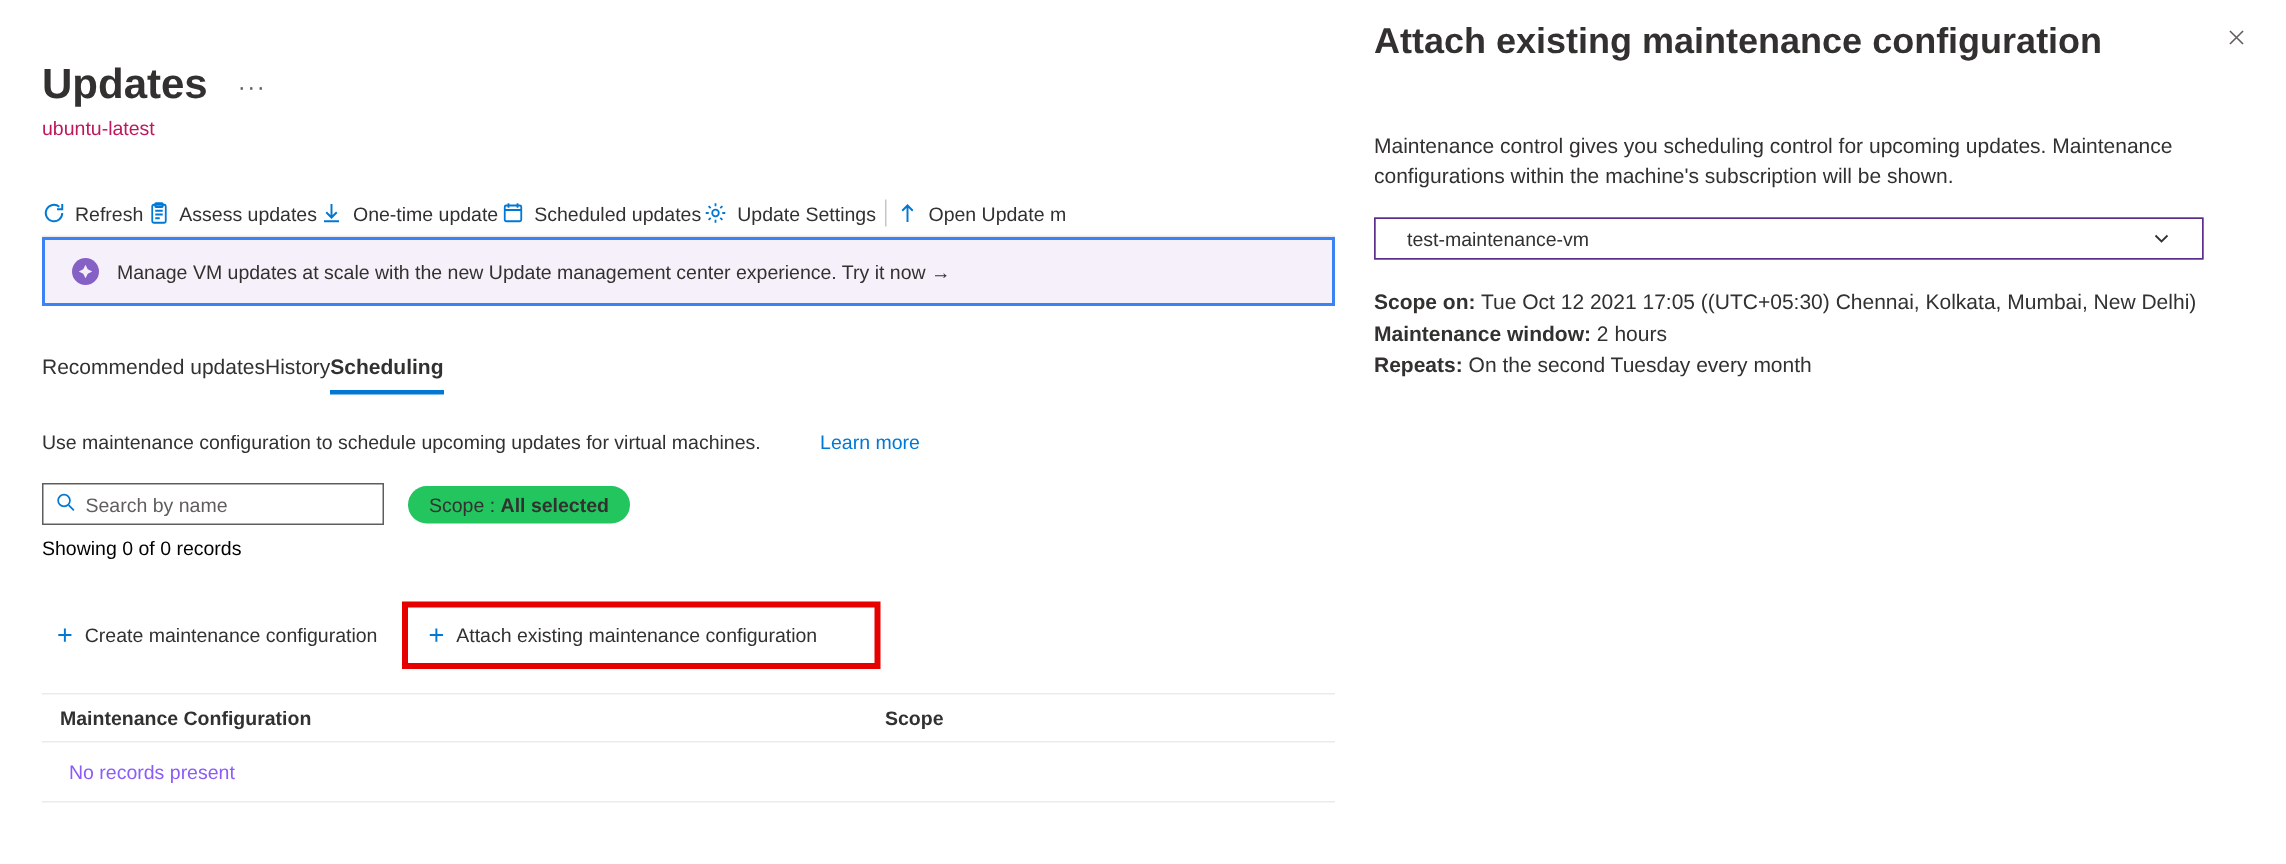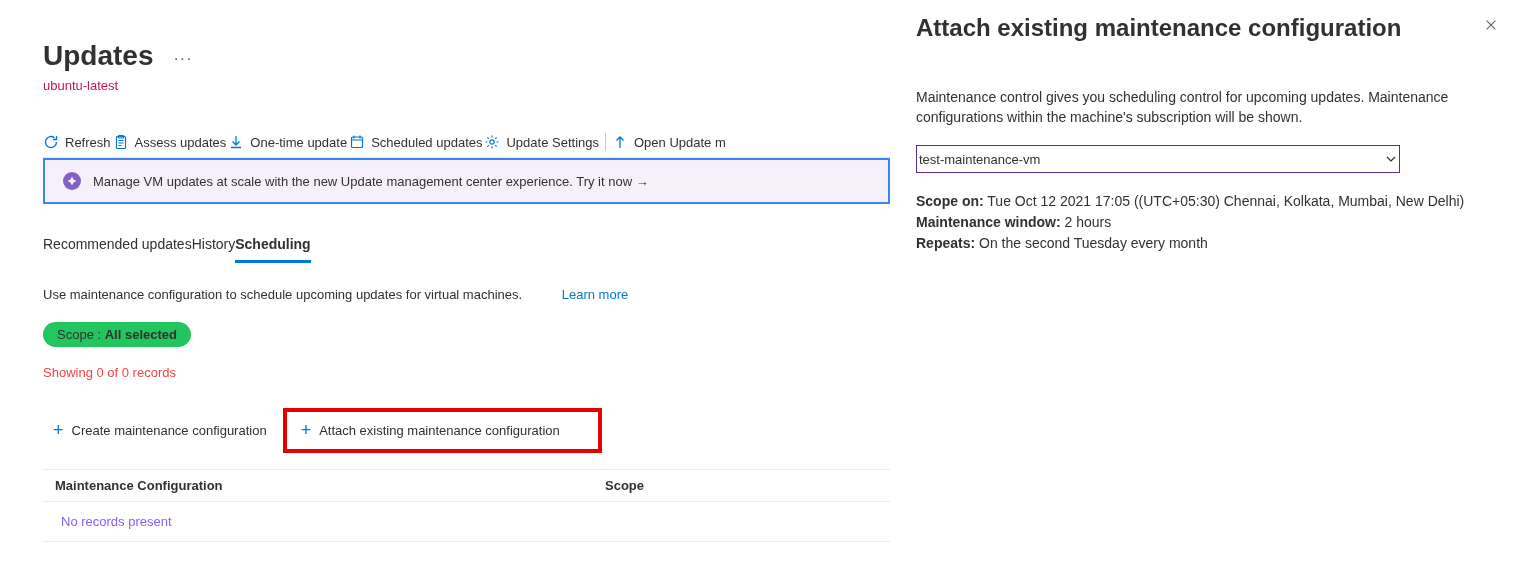--- a/index.html
+++ b/index.html
@@ -7,21 +7,21 @@
       font-family: "Segoe UI", -apple-system, BlinkMacSystemFont, sans-serif;
       font-size: 13px;
       color: #323130;
       background: #fff;
       width: 1524px;
       height: 576px;
       overflow: hidden;
       position: relative;
     }
     .main {
-      padding: 40px 0 0 43px;
+      padding: 40px 0 0 28px;
       width: 890px;
     }
     .page-title {
       font-size: 28px;
       font-weight: 600;
       color: #323130;
       display: inline-block;
     }
     .title-row { display: flex; align-items: center; gap: 20px; }
     .more-dots {
@@ -122,21 +122,21 @@
     }
     .search-box input::placeholder { color: #605e5c; }
     .scope-pill {
       background: #22c55e;
       border-radius: 14px;
       padding: 5px 14px;
       font-size: 13px;
       cursor: pointer;
     }
     .scope-pill b { font-weight: 600; }
-    .records-count { margin-top: 18px; font-size: 13px; color: #ef4444; }
+    .records-count { margin-top: 8px; font-size: 13px; color: #000000; }
     .action-row {
       display: flex;
       gap: 6px;
       margin-top: 28px;
       align-items: center;
     }
     .action-btn {
       display: flex;
       align-items: center;
       gap: 8px;
@@ -182,23 +182,23 @@
     .panel-desc { margin-top: 46px; font-size: 14px; line-height: 1.4; color: #323130;}
     .dropdown {
       margin-top: 18px;
       border: 1px solid #605e5c;
       outline: 1px solid #5b2e8e;
       outline-offset: -1px;
       height: 28px;
       display: flex;
       align-items: center;
       justify-content: space-between;
-      padding: 0 2px;
-      cursor: pointer;
-      width: 484px;
+      padding: 0 21px;
+      cursor: pointer;
+      width: 553px;
     }
     .dropdown-label { font-size: 13px; }
     .chevron-down {
       width: 12px; height: 12px;
       display: flex; align-items: center; justify-content: center;
     }
     .meta { margin-top: 18px; font-size: 14px; line-height: 1.5; }
     .meta b { font-weight: 600; }
     .icon svg { width: 16px; height: 16px; display: block; }
     .search-icon svg { width: 14px; height: 14px; }
@@ -283,20 +283,29 @@
     <div class="tab">Recommended updates</div>
     <div class="tab">History</div>
     <div class="tab active">Scheduling</div>
   </div>
 
   <div class="desc">
     <span>Use maintenance configuration to schedule upcoming updates for virtual machines. </span><span class="link">Learn more</span>
   </div>
 
   <div class="filter-row">
+    <div class="search-box">
+      <span class="search-icon">
+        <svg viewBox="0 0 16 16" fill="none" stroke="#0078d4" stroke-width="1.3">
+            <circle cx="6.5" cy="6.5" r="4.5"></circle>
+            <path d="M10 10l4 4"></path>
+          </svg>
+      </span>
+      <input placeholder="Search by name" style="">
+    </div>
     <div class="scope-pill">
       <span>Scope : </span><b>All selected</b>
     </div>
   </div>
 
   <div class="records-count">Showing 0 of 0 records</div>
 
   <div class="action-row">
     <div class="action-btn">
       <span class="plus">+</span>

